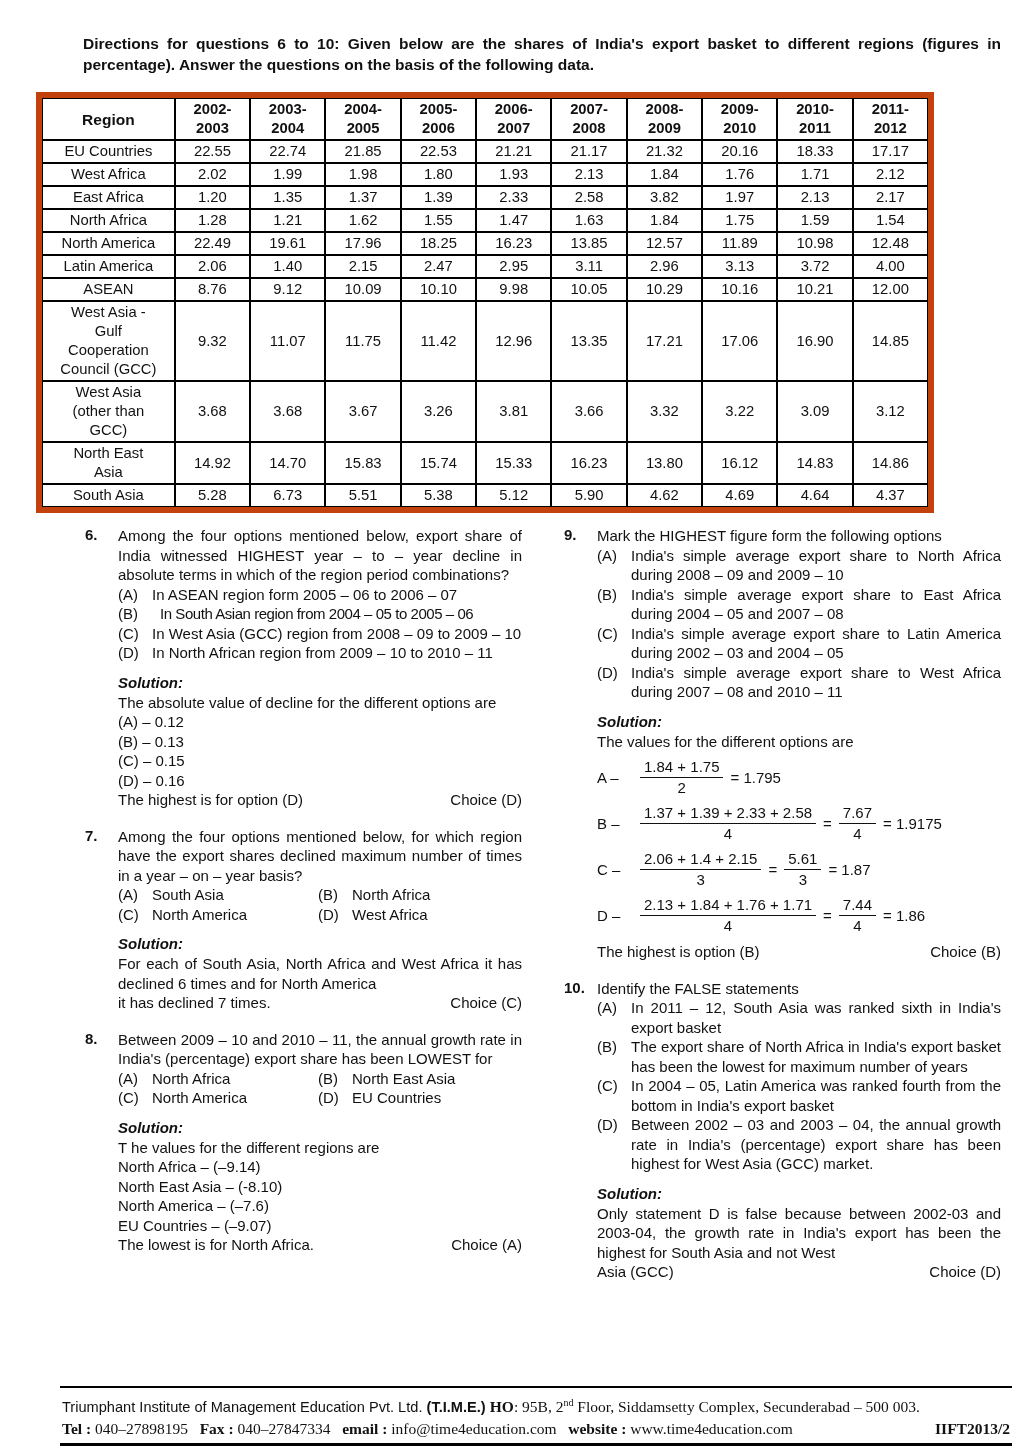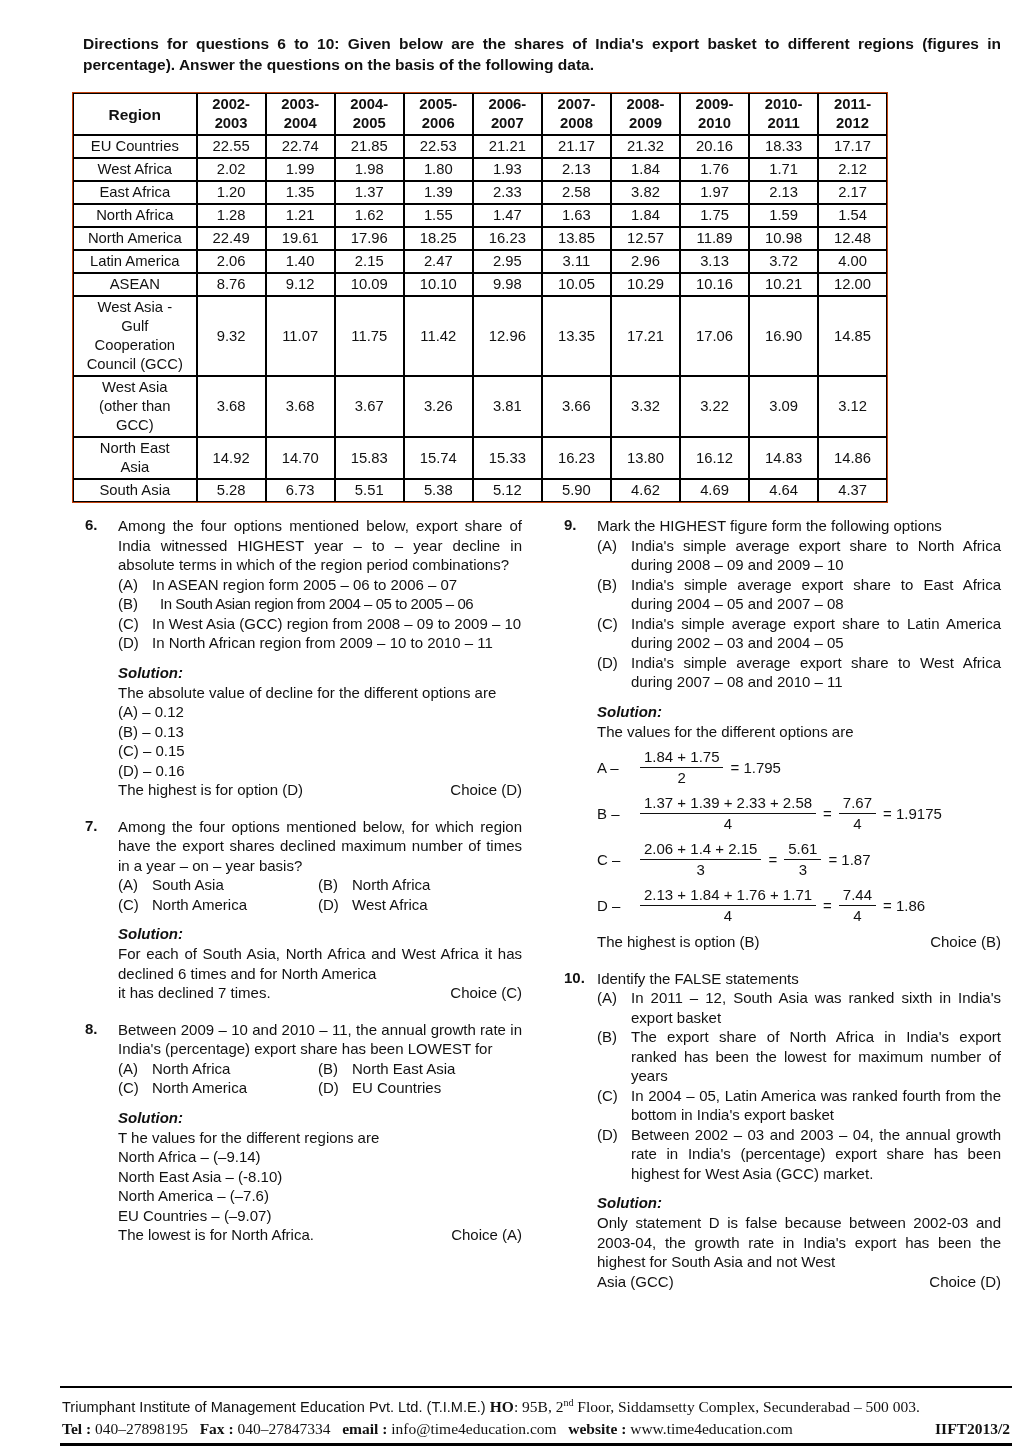--- a/index.html
+++ b/index.html
@@ -8,23 +8,23 @@
     background:#ffffff; color:#111111; overflow:hidden;
     font-family:"Liberation Sans", sans-serif; font-size:15px;
   }
   
   .directions {
     font-weight:bold; font-size:15.5px; line-height:21px;
     margin:33px 23px 17px 83px; text-align:justify;
   }
   
   .data-table {
-    margin:0 23px 0 72px; width:816px;
+    margin:0 23px 0 36px; width:898px;
     border-collapse:separate; border-spacing:0;
-    border:1px solid #c2410c; font-size:14.8px;
+    border:6px solid #c2410c; font-size:14.8px;
   }
   .data-table th, .data-table td {
     border:1px solid #000; text-align:center; vertical-align:middle;
     padding:1px 2px; line-height:19px;
   }
   .region-header { width:138px; font-weight:bold; font-size:15.5px; }
   .year-header { font-weight:bold; white-space:pre-line; width:77px; }
   .region-cell { white-space:pre-line; }
   
   .columns { display:flex; gap:42px; margin:13px 23px 0 85px; }
@@ -50,21 +50,21 @@
   .frac .den { display:block; padding-top:1px; }
   
   .footer { position:absolute; left:60px; width:952px; top:1386px; border-top:2px solid #000; }
   .footer-line1 { padding:5px 2px 0 2px; font-size:14.6px; line-height:19px; }
   .footer-line2 {
     display:flex; justify-content:space-between; padding:2px 2px 4px 2px;
     font-family:"Liberation Serif", serif; font-size:15.5px; line-height:20px;
     border-bottom:3px solid #000;
   }
   .f-sans { font-family:"Liberation Sans", sans-serif; }
-  .f-sans-bold { font-family:"Liberation Sans", sans-serif; font-weight:normal; }
+  .f-sans-bold { font-family:"Liberation Sans", sans-serif; font-weight:bold; }
   .f-serif { font-family:"Liberation Serif", serif; font-size:15.5px; }
   .f-serif-bold { font-family:"Liberation Serif", serif; font-size:15.5px; font-weight:bold; }
   sup.f-serif-sup { font-family:"Liberation Serif", serif; font-size:10px; }
   .footer-contacts { white-space:pre-wrap; }
   .footer-code { font-weight:bold; }
 </style>
 </head>
 <body>
 
 <div class="page">
@@ -439,21 +439,21 @@
         <div class="question">
           <div class="q-num">10.</div>
           <div class="q-body">
             <div class="q-text">Identify the FALSE statements</div>
             <div class="opt-row">
               <div class="opt-label">(A)</div>
               <div class="opt-text">In 2011 – 12, South Asia was ranked sixth in India's export basket</div>
             </div>
             <div class="opt-row">
               <div class="opt-label">(B)</div>
-              <div class="opt-text">The export share of North Africa in India's export ranked has been the lowest for maximum number of years</div>
+              <div class="opt-text">The export share of North Africa in India's export basket has been the lowest for maximum number of years</div>
             </div>
             <div class="opt-row">
               <div class="opt-label">(C)</div>
               <div class="opt-text">In 2004 – 05, Latin America was ranked fourth from the bottom in India's export basket</div>
             </div>
             <div class="opt-row">
               <div class="opt-label">(D)</div>
               <div class="opt-text">Between 2002 – 03 and 2003 – 04, the annual growth rate in India's (percentage) export share has been highest for West Asia (GCC) market.</div>
             </div>
             <div class="solution">

